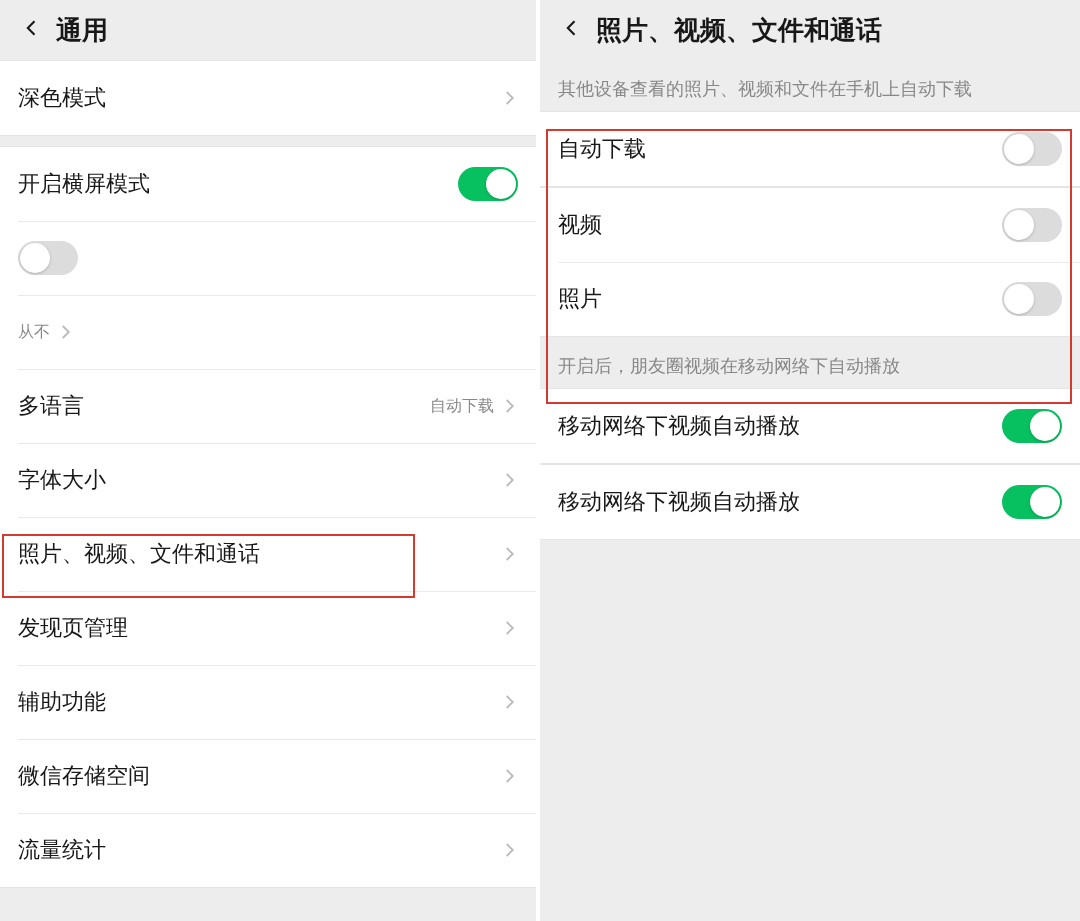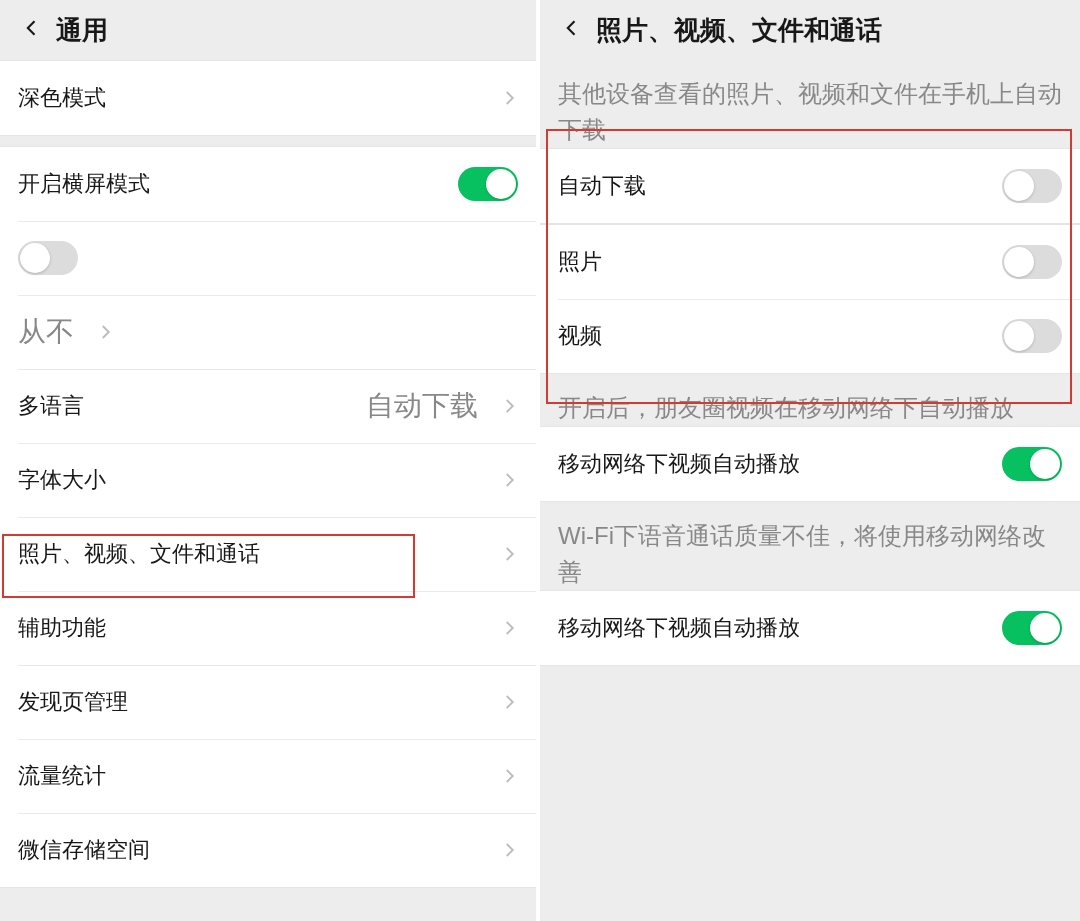--- a/index.html
+++ b/index.html
@@ -46,52 +46,51 @@
     color: #181818;
     margin-left: 2px;
   }
 
   .divider-thick {
     height: 10px;
     background: #ededed;
   }
 
   .section-header {
-    padding: 16px 18px 0 18px;
-    font-size: 24px;
+    padding: 16px 18px 8px 18px;
+    font-size: 18px;
     color: #888;
     background: #ededed;
     line-height: 1.5;
   }
 
   .row {
     background: #fff;
     min-height: 74px;
     display: flex;
     align-items: center;
     padding: 6px 18px;
     position: relative;
-    gap: 16px;
   }
   .row + .row::before {
     content: "";
     position: absolute;
     left: 18px;
     right: 0;
     top: 0;
     height: 1px;
     background: #eaeaea;
   }
   .row-label {
     flex: 1;
     font-size: 22px;
     color: #181818;
   }
   .row-value {
-    font-size: 28px;
+    font-size: 16px;
     color: #888;
     margin-right: 6px;
     text-align: right;
   }
   .chev {
     width: 18px;
     height: 18px;
   }
   .chev svg { width: 100%; height: 100%; stroke: #bbb; stroke-width: 2.5; fill: none; }
 
@@ -178,39 +177,39 @@
             <polyline points="9 4 17 12 9 20"></polyline>
           </svg></span>
     </div>
     <div class="row">
       <div class="row-label">照片、视频、文件和通话</div>
       <span class="chev"><svg viewBox="0 0 24 24">
             <polyline points="9 4 17 12 9 20"></polyline>
           </svg></span>
     </div>
     <div class="row">
+      <div class="row-label">发现页管理</div>
+      <span class="chev"><svg viewBox="0 0 24 24">
+            <polyline points="9 4 17 12 9 20"></polyline>
+          </svg></span>
+    </div>
+    <div class="row">
       <div class="row-label">辅助功能</div>
       <span class="chev"><svg viewBox="0 0 24 24">
             <polyline points="9 4 17 12 9 20"></polyline>
           </svg></span>
     </div>
     <div class="row">
-      <div class="row-label">发现页管理</div>
+      <div class="row-label">微信存储空间</div>
       <span class="chev"><svg viewBox="0 0 24 24">
             <polyline points="9 4 17 12 9 20"></polyline>
           </svg></span>
     </div>
     <div class="row">
       <div class="row-label">流量统计</div>
-      <span class="chev"><svg viewBox="0 0 24 24">
-            <polyline points="9 4 17 12 9 20"></polyline>
-          </svg></span>
-    </div>
-    <div class="row">
-      <div class="row-label">微信存储空间</div>
       <span class="chev"><svg viewBox="0 0 24 24">
             <polyline points="9 4 17 12 9 20"></polyline>
           </svg></span>
     </div>
   </div>
 
   <div class="red-box" style="left:2px; top:534px; width:413px; height:64px;"></div>
 </div>
 
 <div class="panel">
@@ -230,39 +229,38 @@
   <div class="group" id="g1">
     <div class="row">
       <div class="row-label">自动下载</div>
       <div class="toggle off"></div>
     </div>
   </div>
 
 
   <div class="group" id="g2">
     <div class="row">
+      <div class="row-label">视频</div>
+      <div class="toggle off"></div>
+    </div>
+    <div class="row">
       <div class="row-label">照片</div>
-      <div class="toggle off"></div>
-    </div>
-    <div class="row">
-      <div class="row-label">视频</div>
       <div class="toggle off"></div>
     </div>
   </div>
 
   <div class="section-header">开启后，朋友圈视频在移动网络下自动播放</div>
 
   <div class="group">
     <div class="row">
       <div class="row-label">移动网络下视频自动播放</div>
       <div class="toggle on"></div>
     </div>
   </div>
 
-  <div class="section-header">Wi-Fi下语音通话质量不佳，将使用移动网络改善</div>
 
   <div class="group">
     <div class="row">
       <div class="row-label">移动网络下视频自动播放</div>
       <div class="toggle on"></div>
     </div>
   </div>
 
   <div class="red-box" style="left:6px; top:129px; width:526px; height:275px;"></div>
 </div>

